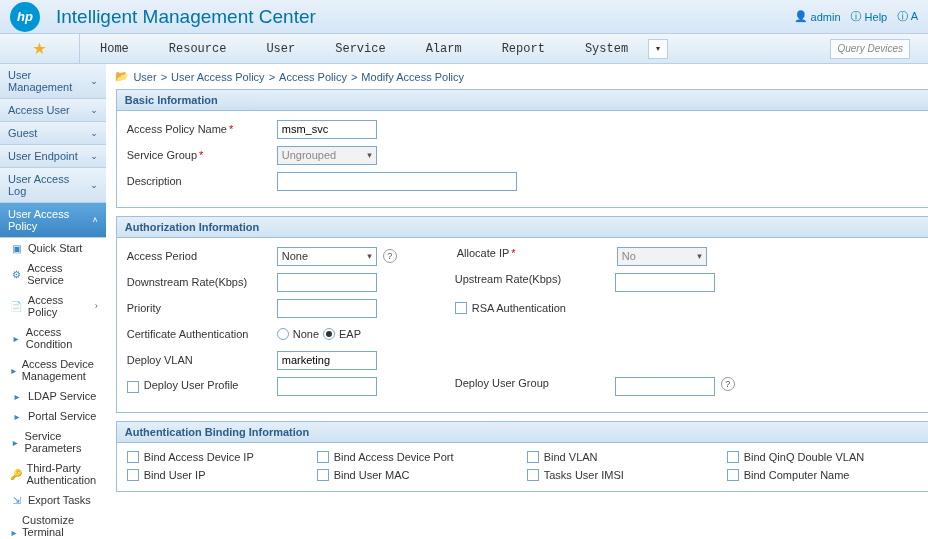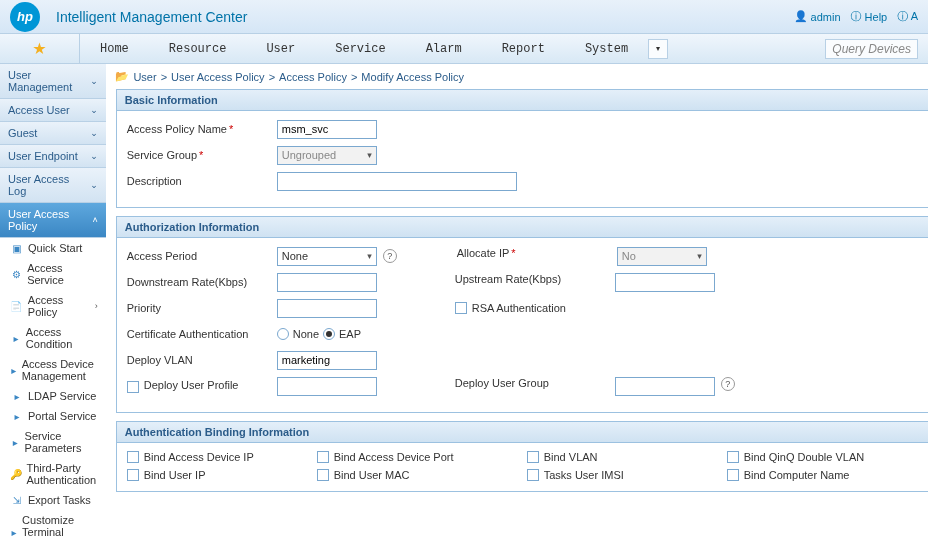--- a/index.html
+++ b/index.html
@@ -1,27 +1,27 @@
 <!DOCTYPE html>
 <html><head>
 <meta charset="utf-8">
 <style>
 * { box-sizing: border-box; margin: 0; padding: 0; }
 body { font-family: Arial, sans-serif; font-size: 11px; color: #333; background: #fff; width: 928px; }
 .topbar { background: linear-gradient(#e8f1fa, #d5e6f6); height: 34px; display: flex; align-items: center; padding: 0 10px; border-bottom: 1px solid #b8d0e5; }
 .hp-logo { width: 30px; height: 30px; background: #0096d6; border-radius: 50%; display: flex; align-items: center; justify-content: center; color: #fff; font-style: italic; font-weight: bold; font-size: 13px; margin-right: 16px; }
-.app-title { color: #0073a8; font-size: 14px; font-weight: normal; }
+.app-title { color: #0073a8; font-size: 19px; font-weight: normal; }
 .top-right { margin-left: auto; display: flex; align-items: center; gap: 10px; color: #0073a8; }
 .top-right span { cursor: pointer; }
 .user-icon, .help-icon { display: inline-flex; align-items: center; gap: 3px; }
 .menubar { background: linear-gradient(#f0f6fc, #d8e8f5); height: 30px; display: flex; align-items: center; border-bottom: 1px solid #b8d0e5; }
 .star-box { width: 80px; text-align: center; color: #f4b020; font-size: 16px; border-right: 1px solid #b8d0e5; height: 100%; display: flex; align-items: center; justify-content: center; }
 .menu-items { display: flex; }
 .menu-item { padding: 0 20px; color: #333; cursor: pointer; font-size: 12px; font-family: Liberation Mono, monospace; }
-.query-box { margin-left: auto; margin-right: 10px; display: flex; align-items: center; background: #fafcfe; border: 1px solid #b8d0e5; height: 20px; padding: 0 6px; font-size: 12px; color: #888; font-style: italic; }
+.query-box { margin-left: auto; margin-right: 18px; display: flex; align-items: center; background: #fafcfe; border: 1px solid #b8d0e5; height: 20px; padding: 0 6px; font-size: 10px; color: #888; font-style: italic; }
 .query-dd { border: 1px solid #b8d0e5; height: 20px; width: 20px; display:flex; align-items:center; justify-content:center; margin-right:4px; background:#fafcfe; font-size:8px; }
 .layout { display: flex; }
 .sidebar { width: 198px; background: #e2edf7; }
 .side-section { background: linear-gradient(#eaf2fa, #d2e3f2); border-bottom: 1px solid #b8d0e5; padding: 5px 8px; display: flex; align-items: center; justify-content: space-between; color: #2b5c8a; cursor: pointer; font-size: 11px; }
 .side-section.active { background: linear-gradient(#5ea8de, #3b87c4); color: #fff; }
 .chev { font-size: 9px; }
 .subitem { padding: 4px 8px 4px 10px; display: flex; align-items: center; color: #333; background: #fff; border-bottom: 0px solid #eee; cursor: pointer; font-size: 11px; }
 .sub-icon { width: 14px; margin-right: 4px; text-align: center; color: #3b87c4; font-size: 10px; }
 .sub-arrow { margin-left: auto; font-size: 9px; color: #555; }
 .main { flex: 1; padding: 6px 6px 6px 10px; }

